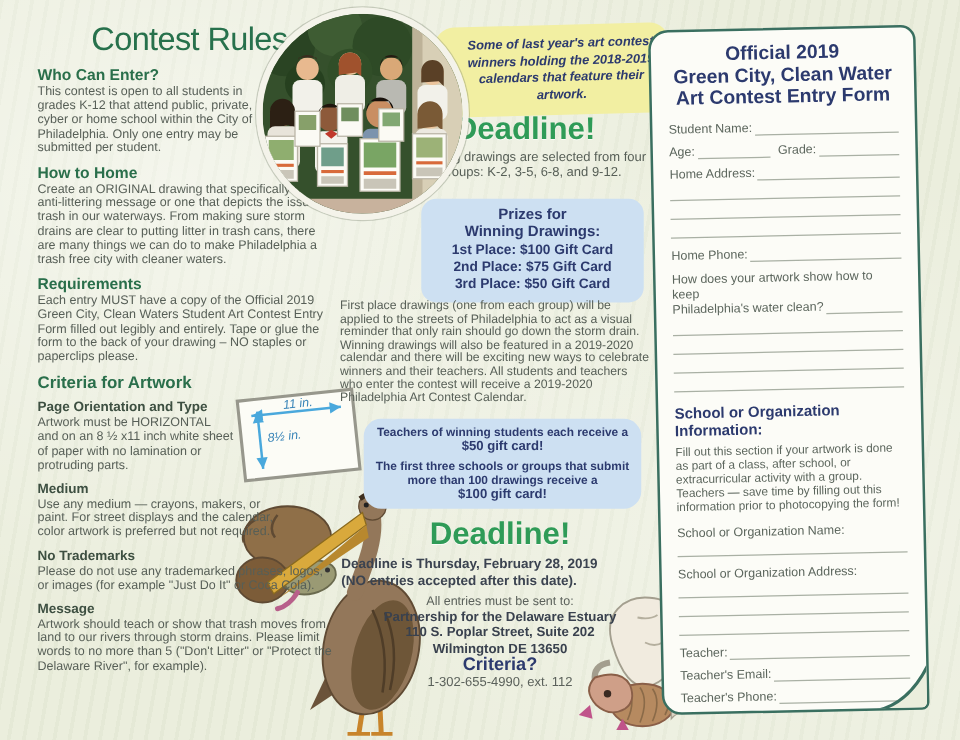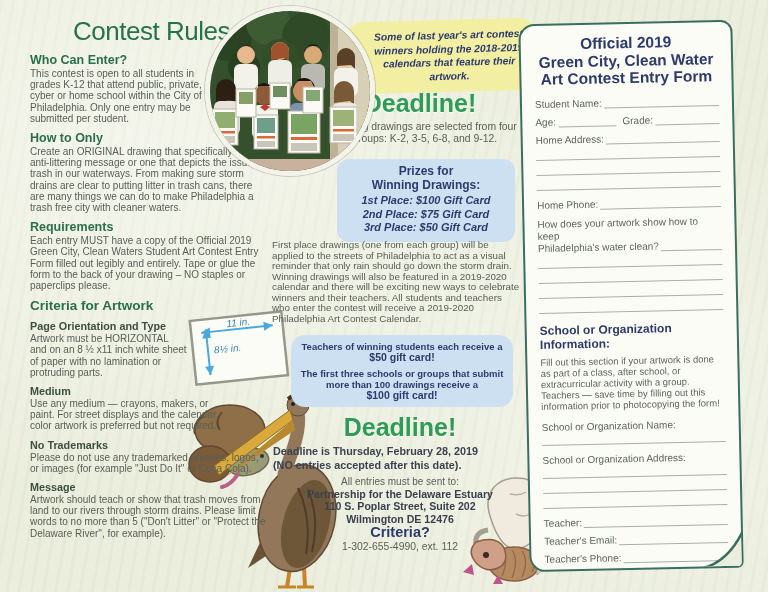--- a/index.html
+++ b/index.html
@@ -31,21 +31,21 @@
   .bubble{left:348px;top:20px;width:158px;z-index:1;background:#f2efa2;border-radius:16px;
     padding:9px 8px 9px 22px;transform:rotate(-1.5deg);
     font-size:10.3px;line-height:13.5px;font-weight:700;font-style:italic;color:#2c3a6e;text-align:center;}
   .winners-title{left:320px;top:89px;width:200px;z-index:4;text-align:center;
     font-size:25px;font-weight:800;color:#2f9b57;text-shadow:0 1px 0 rgba(255,255,255,.7);}
   .winners-body{left:303px;top:121px;width:214px;z-index:4;text-align:center;
     font-size:10.4px;line-height:12.3px;color:#575f57;}
   .prizes{left:337px;top:159px;width:178px;z-index:4;box-sizing:border-box;background:#cde0f2;
     border-radius:12px;padding:6px 4px 7px 4px;text-align:center;color:#2c3a6e;}
   .prizes .ph{font-size:12px;font-weight:800;line-height:13.5px;}
-  .prizes ul{list-style:none;margin:2px 0 0 0;padding:0;font-style:italic;}
+  .prizes ul{list-style:none;margin:2px 0 0 0;padding:0;}
   .prizes li{font-size:11px;font-weight:800;line-height:13.5px;}
   .para1{left:272px;top:240px;width:248px;z-index:4;font-size:9.8px;line-height:10.5px;color:#575f57;}
   .teachers{left:291px;top:335px;width:222px;z-index:4;box-sizing:border-box;background:#cde0f2;
     border-radius:14px;padding:6px 9px;text-align:center;color:#2c3a6e;
     font-size:9.5px;font-weight:700;line-height:11.3px;}
   .teachers .amt{font-size:10.5px;font-weight:800;}
   .teachers .gap{height:4px;}
   .deadline-title{left:300px;top:413px;width:200px;z-index:4;text-align:center;
     font-size:25px;font-weight:800;color:#2f9b57;text-shadow:0 1px 0 rgba(255,255,255,.7);}
   .deadline-bold{left:273px;top:445px;width:254px;z-index:4;
@@ -81,21 +81,21 @@
 
 <div class="page">
 
   <div class="abs col-left">
     <h1>Contest Rules</h1>
     <section>
       <h2>Who Can Enter?</h2>
       <p class="w180">This contest is open to all students in grades K-12 that attend public, private, cyber or home school within the City of Philadelphia. Only one entry may be submitted per student.</p>
     </section>
     <section>
-      <h2>How to Only</h2>
+      <h2>How to Home</h2>
       <p class="w232">Create an ORIGINAL drawing that specifically has an anti-littering message or one that depicts the issue of trash in our waterways. From making sure storm drains are clear to putting litter in trash cans, there are many things we can do to make Philadelphia a trash free city with cleaner waters.</p>
     </section>
     <section>
       <h2>Requirements</h2>
       <p class="w232">Each entry MUST have a copy of the Official 2019 Green City, Clean Waters Student Art Contest Entry Form filled out legibly and entirely. Tape or glue the form to the back of your drawing – NO staples or paperclips please.</p>
     </section>
     <section>
       <h2 style="font-size:13.5px;">Criteria for Artwork</h2>
     </section>
     <section>
@@ -228,21 +228,21 @@
 
   <div class="abs deadline-title">Deadline!</div>
   <div class="abs deadline-bold">
     <div>Deadline is Thursday, February 28, 2019</div>
     <div>(NO entries accepted after this date).</div>
   </div>
   <div class="abs sentto">All entries must be sent to:</div>
   <div class="abs address">
     <div>Partnership for the Delaware Estuary</div>
     <div>110 S. Poplar Street, Suite 202</div>
-    <div>Wilmington DE 12476</div>
+    <div>Wilmington DE 13650</div>
   </div>
   <div class="abs questions">Criteria?</div>
   <div class="abs contact">
     <div>1-302-655-4990, ext. 112</div>
   </div>
 
   <div class="abs bird">
     <svg viewBox="0 0 190 214" width="190" height="214">
       <path d="M138 190 L135 209 M152 188 L153 209" stroke="#c8842b" stroke-width="4" fill="none"></path>
       <path d="M126 209 h18 M145 209 h17" stroke="#c8842b" stroke-width="3" fill="none"></path>

